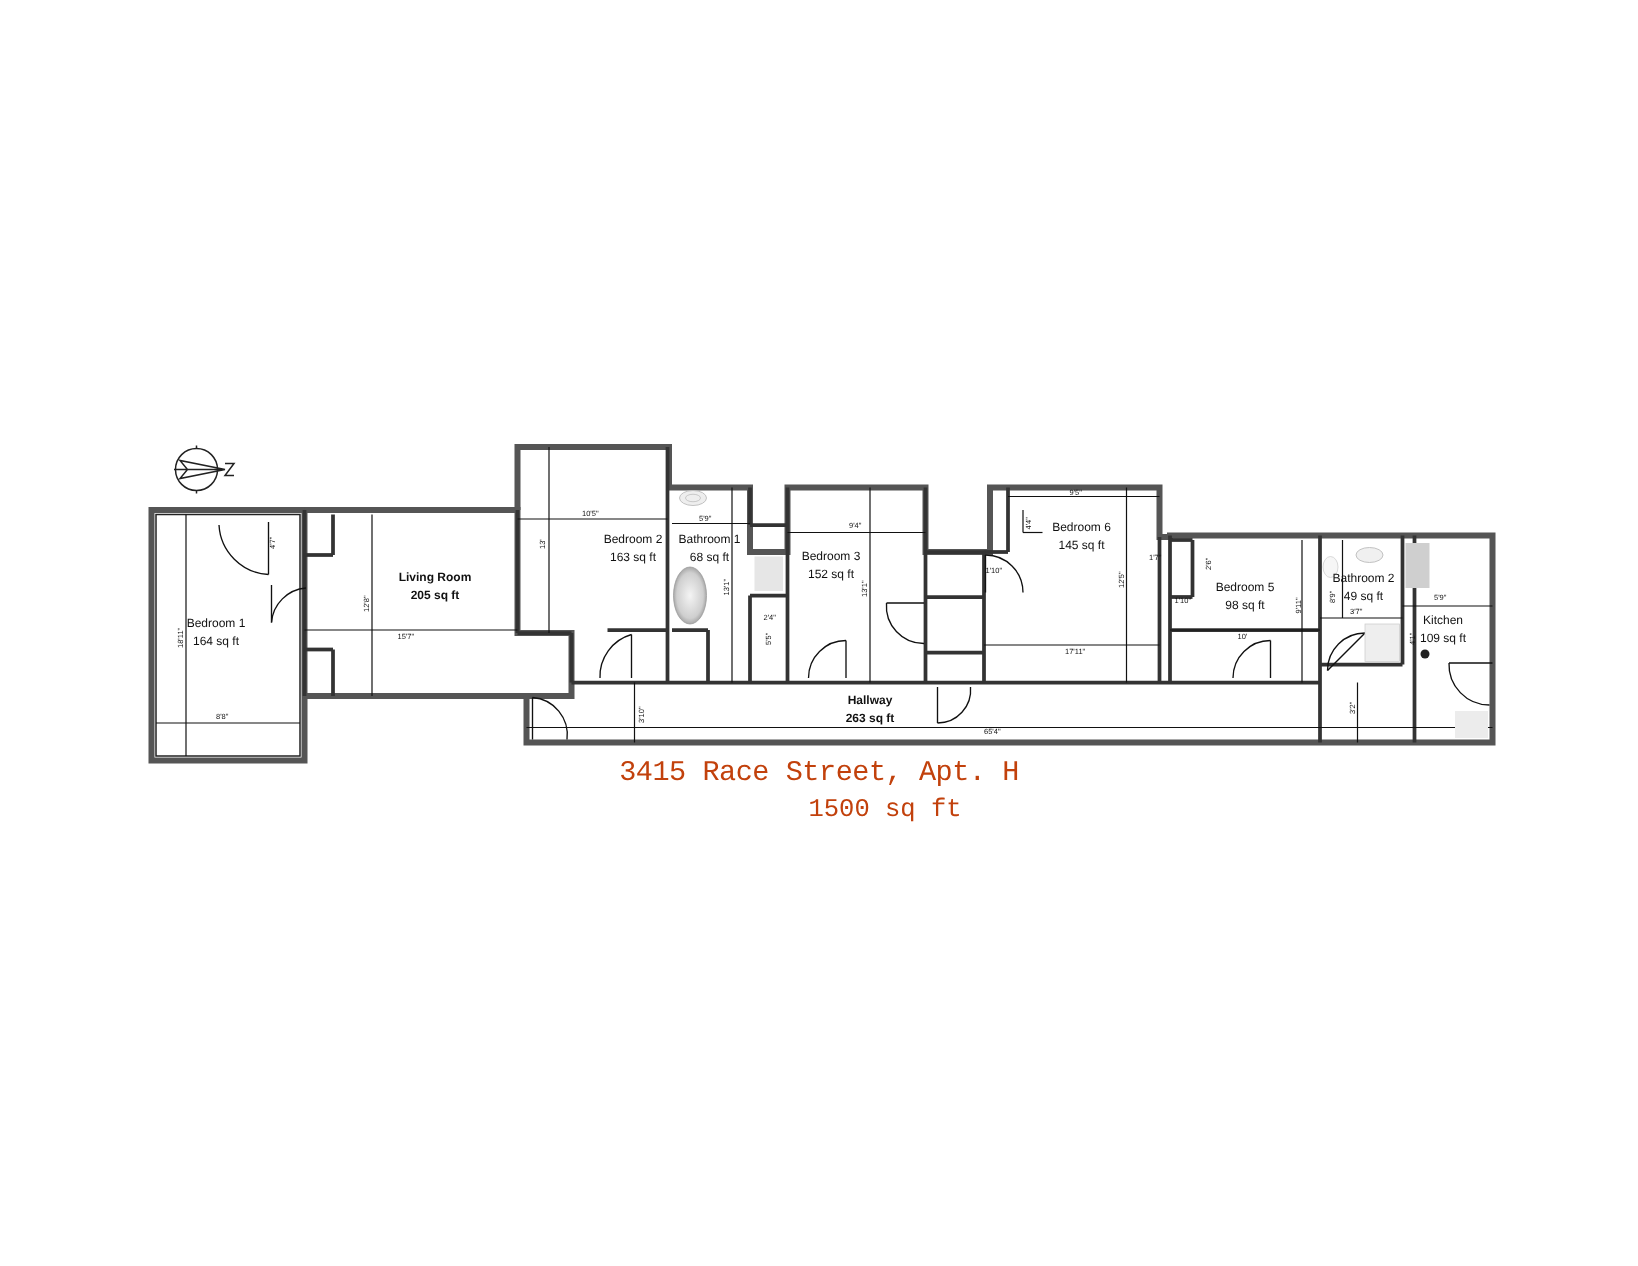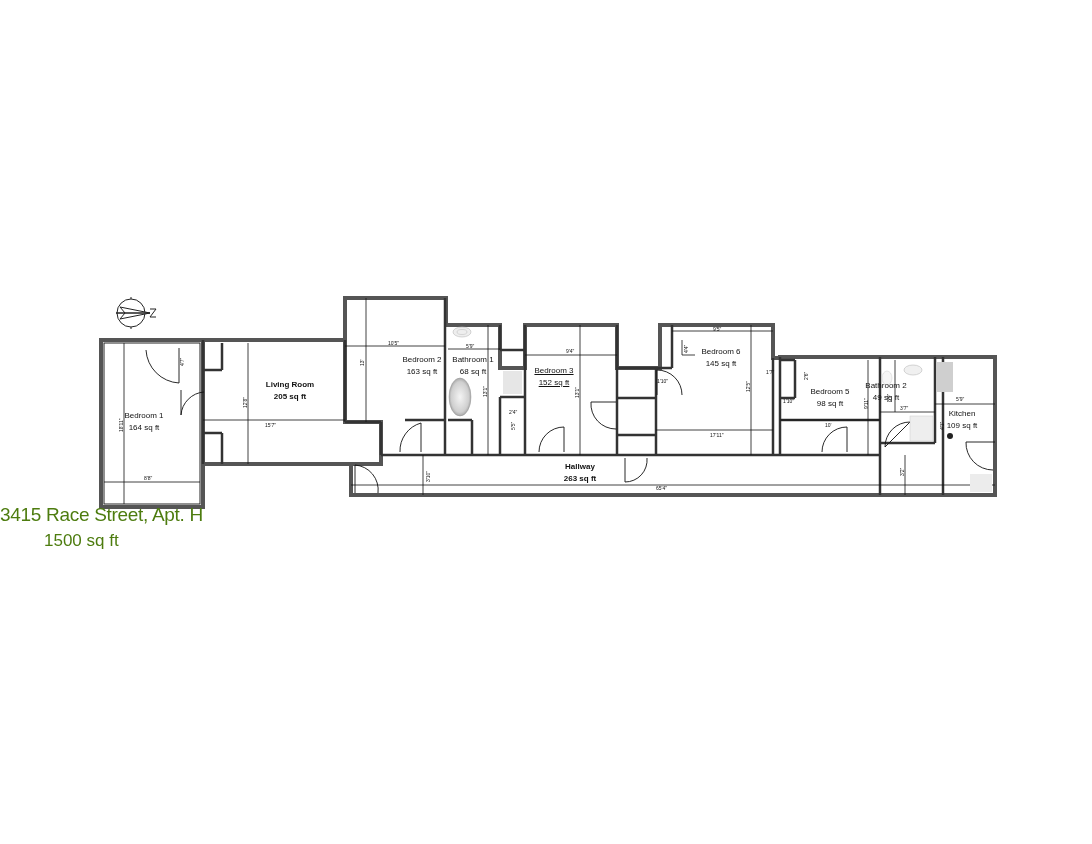--- a/index.html
+++ b/index.html
@@ -1,21 +1,21 @@
 <!DOCTYPE html>
 <html><head>
 <meta charset="utf-8">
 <style>
   html,body{margin:0;padding:0;background:#ffffff;}
   body{width:1092px;height:844px;position:relative;overflow:hidden;font-family:"Liberation Sans",sans-serif;}
   #plan{position:absolute;left:0;top:0;width:1092px;height:844px;}
   .room-label{position:absolute;font-family:"Liberation Sans",sans-serif;font-size:8px;color:#111;text-align:center;line-height:12px;white-space:nowrap;transform:translateX(-50%);}
   .dim{position:absolute;font-family:"Liberation Sans",sans-serif;font-size:5px;color:#111;white-space:nowrap;line-height:6px;}
   .dim.v{transform:rotate(-90deg);transform-origin:left top;}
-  .caption{position:absolute;left:0;width:1092px;font-family:Liberation Sans, sans-serif;color:#4d7c0f;}
+  .caption{position:absolute;left:0;width:1092px;text-align:center;font-family:Liberation Mono, monospace;color:#c2410c;}
   .caption.addr{top:504px;font-size:19px;letter-spacing:-0.3px;}
   .caption.area{top:531px;font-size:17px;padding-left:44px;}
 </style>
 </head>
 <body>
 
 <svg id="plan" width="1092" height="844" viewBox="0 0 1092 844" xmlns="http://www.w3.org/2000/svg">
   <defs>
     <pattern id="wallfill" width="3" height="3" patternUnits="userSpaceOnUse">
       <rect width="3" height="3" fill="#ffffff"></rect>
@@ -158,33 +158,33 @@
   <div>205 sq ft</div>
 </div>
 <div class="room-label" style="left:399px;top:354px;margin-left:23px;">
   <div>Bedroom 2</div>
   <div>163 sq ft</div>
 </div>
 <div class="room-label" style="left:473px;top:354px;">
   <div>Bathroom 1</div>
   <div>68 sq ft</div>
 </div>
-<div class="room-label" style="left:554px;top:365px;text-decoration:underline;">
+<div class="room-label" style="left:554px;top:365px;">
   <div>Bedroom 3</div>
   <div>152 sq ft</div>
 </div>
 <div class="room-label" style="left:721px;top:346px;">
   <div>Bedroom 6</div>
   <div>145 sq ft</div>
 </div>
 <div class="room-label" style="left:830px;top:386px;">
   <div>Bedroom 5</div>
   <div>98 sq ft</div>
 </div>
-<div class="room-label" style="left:886px;top:380px;">
+<div class="room-label" style="left:909px;top:380px;">
   <div>Bathroom 2</div>
   <div>49 sq ft</div>
 </div>
 <div class="room-label" style="left:962px;top:408px;">
   <div>Kitchen</div>
   <div>109 sq ft</div>
 </div>
 <div class="room-label" style="left:580px;top:461px;font-weight:bold;">
   <div>Hallway</div>
   <div>263 sq ft</div>

